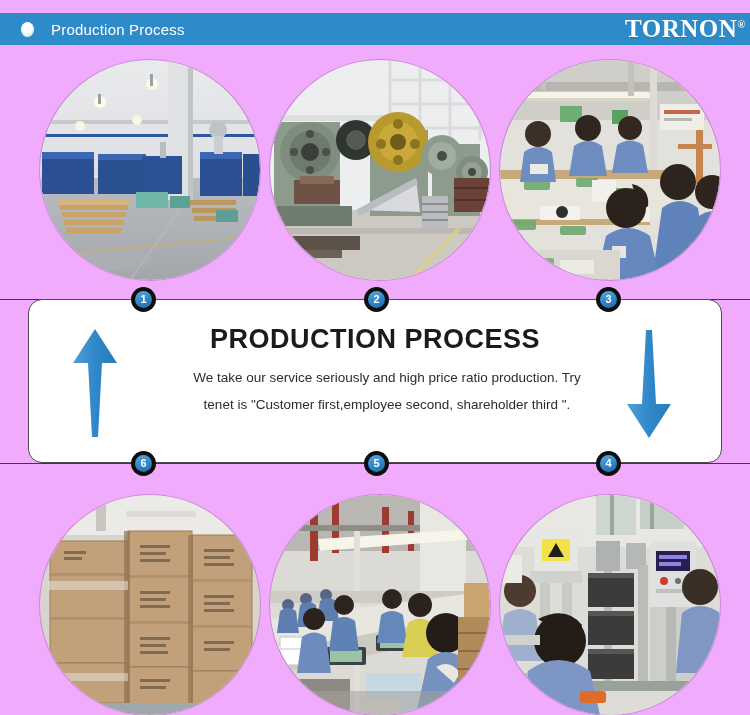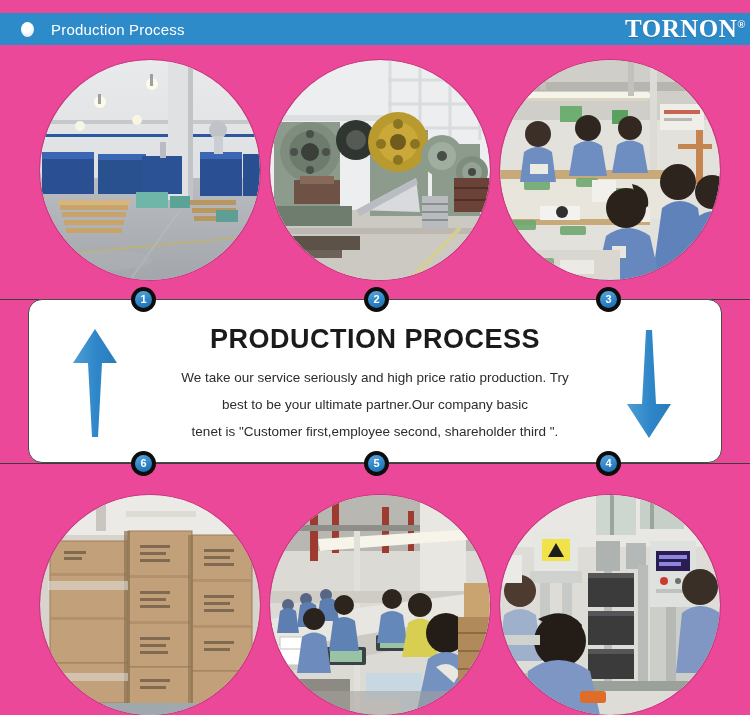--- a/index.html
+++ b/index.html
@@ -2,21 +2,21 @@
 <html><head>
 <meta charset="utf-8">
 <style>
   * { box-sizing: border-box; margin: 0; padding: 0; }
   html, body {
     width: 750px; height: 715px;
     background: #ffffff;
     font-family: "Liberation Sans", sans-serif;
     overflow: hidden;
   }
-  .page { position: relative; width: 750px; height: 715px; background:#ec4899; }
+  .page { position: relative; width: 750px; height: 715px; background:#f0abfc; }
 
   
   .header {
     position: absolute; left: 0; top: 13px;
     width: 750px; height: 32px;
     background: #2e8bca;
     display: flex; align-items: center;
   }
   .header-bullet {
     width: 13px; height: 15px; border-radius: 50%;
@@ -62,21 +62,21 @@
     border-radius: 14px;
     background: #ffffff;
   }
   .box-heading {
     position: absolute; left: 0; top: 24px; width: 100%;
     text-align: center;
     font-size: 27px; font-weight: bold;
     letter-spacing: .5px; color: #1b1b1b;
   }
   .box-lines {
-    position: absolute; left: 0; top: 64px; width: 100%;
+    position: absolute; left: 12px; top: 64px; width: 100%;
     text-align: center;
   }
   .box-lines p {
     font-size: 13.5px; color: #2c2c2c; line-height: 27px;
   }
 
   
   .arrow { position: absolute; }
   .arrow-up   { left: 38px; top: 27px; }
   .arrow-down { left: 592px; top: 28px; }
@@ -358,21 +358,20 @@
           </linearGradient>
         </defs>
         <path d="M28 110 L50 76 L35 76 L31 2 L25 2 L21 76 L6 76 Z" fill="url(#ad)"></path>
       </svg>
     </div>
 
     <div class="box-heading">PRODUCTION PROCESS</div>
 
     <div class="box-lines">
       <p>We take our service seriously and high price ratio production. Try</p>
-      <p>best to be your ultimate partner.Our company basic</p>
       <p>tenet is "Customer first,employee second, shareholder third ".</p>
     </div>
   </div>
 
   <div class="badge b1">
     <span class="inner">1</span>
   </div>
   <div class="badge b2">
     <span class="inner">2</span>
   </div>

